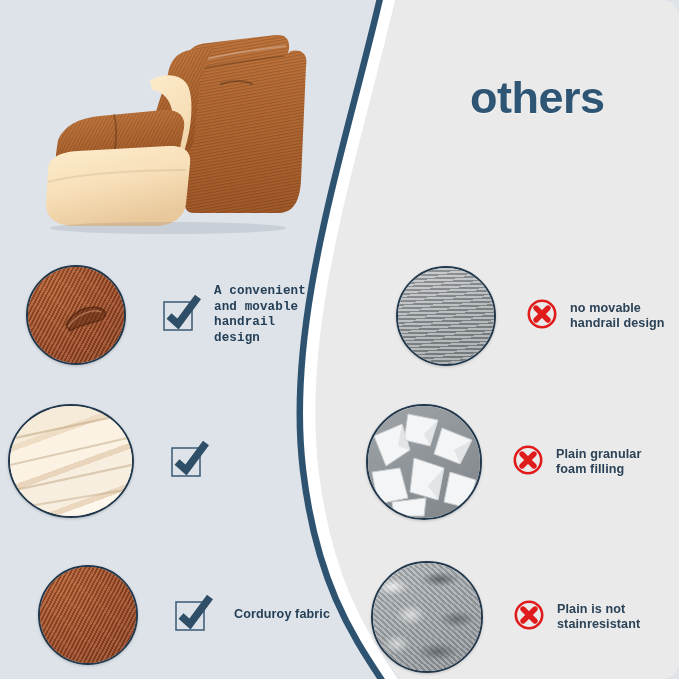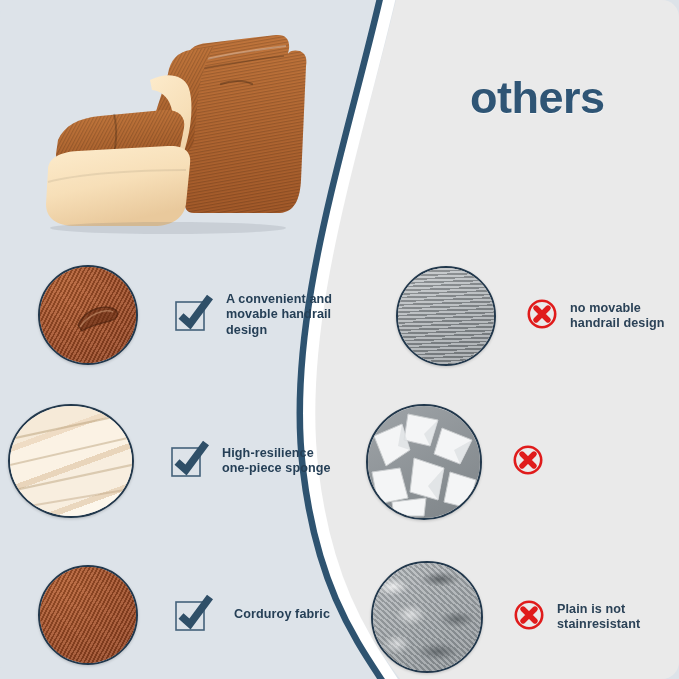--- a/index.html
+++ b/index.html
@@ -31,21 +31,21 @@
   .swatch{border-radius:50%;overflow:hidden;position:relative;flex:none;
           border:2px solid #22384c;box-shadow:0 1px 3px rgba(0,0,0,.18);}
   .mark{flex:none;}
   .cap{
     font-size:12.6px;line-height:15.5px;font-weight:bold;color:#253f56;
     letter-spacing:.1px;
   }
   .cap.grey{color:#2b4257;}
 
   
-  #row-l1{left:38px;top:265px;}
+  #row-l1{left:26px;top:265px;font-family:Liberation Mono, monospace;}
   #row-l2{left:8px;top:404px;}
   #row-l3{left:38px;top:565px;text-align:center;}
   
   #row-r1{left:396px;top:266px;}
   #row-r2{left:366px;top:404px;}
   #row-r3{left:371px;top:561px;}
 
   .sw96{width:96px;height:96px;}
   .sw120{width:122px;height:110px;border-radius:50%;}
   .sw110{width:112px;height:112px;}
@@ -213,21 +213,20 @@
       </svg>
     </div>
     <div class="gap-check"></div>
     <div class="mark">
       <svg width="42" height="42" viewBox="0 0 42 42">
         <rect x="4" y="10" width="28" height="28" fill="none" stroke="#44617a" stroke-width="1.6"></rect>
         <path d="M9,24 L18,32 L38,5" fill="none" stroke="#2f4f68" stroke-width="7.5" stroke-linecap="butt" stroke-linejoin="miter"></path>
       </svg>
     </div>
     <div class="gap-cap"></div>
-    <div class="cap" style="width:112px">High-resilience one-piece sponge</div>
   </div>
 
   <div class="row" id="row-l3">
     <div class="swatch sw96">
       <div class="tex-corduroy2"></div>
     </div>
     <div class="gap-check"></div>
     <div class="mark">
       <svg width="42" height="42" viewBox="0 0 42 42">
         <rect x="4" y="10" width="28" height="28" fill="none" stroke="#44617a" stroke-width="1.6"></rect>
@@ -275,20 +274,21 @@
       </svg>
     </div>
     <div class="gap-x"></div>
     <div class="mark">
       <svg width="32" height="32" viewBox="0 0 32 32">
         <circle cx="16" cy="16" r="13.2" fill="none" stroke="#e01b1b" stroke-width="2.6"></circle>
         <path d="M10,10 L22,22 M22,10 L10,22" stroke="#e01b1b" stroke-width="5.4" stroke-linecap="round"></path>
       </svg>
     </div>
     <div class="gap-cap"></div>
+    <div class="cap grey" style="width:112px">Plain granular foam filling</div>
   </div>
 
   <div class="row" id="row-r3">
     <div class="swatch sw105">
       <div class="tex-mottle"></div>
     </div>
     <div class="gap-x"></div>
     <div class="mark">
       <svg width="32" height="32" viewBox="0 0 32 32">
         <circle cx="16" cy="16" r="13.2" fill="none" stroke="#e01b1b" stroke-width="2.6"></circle>

